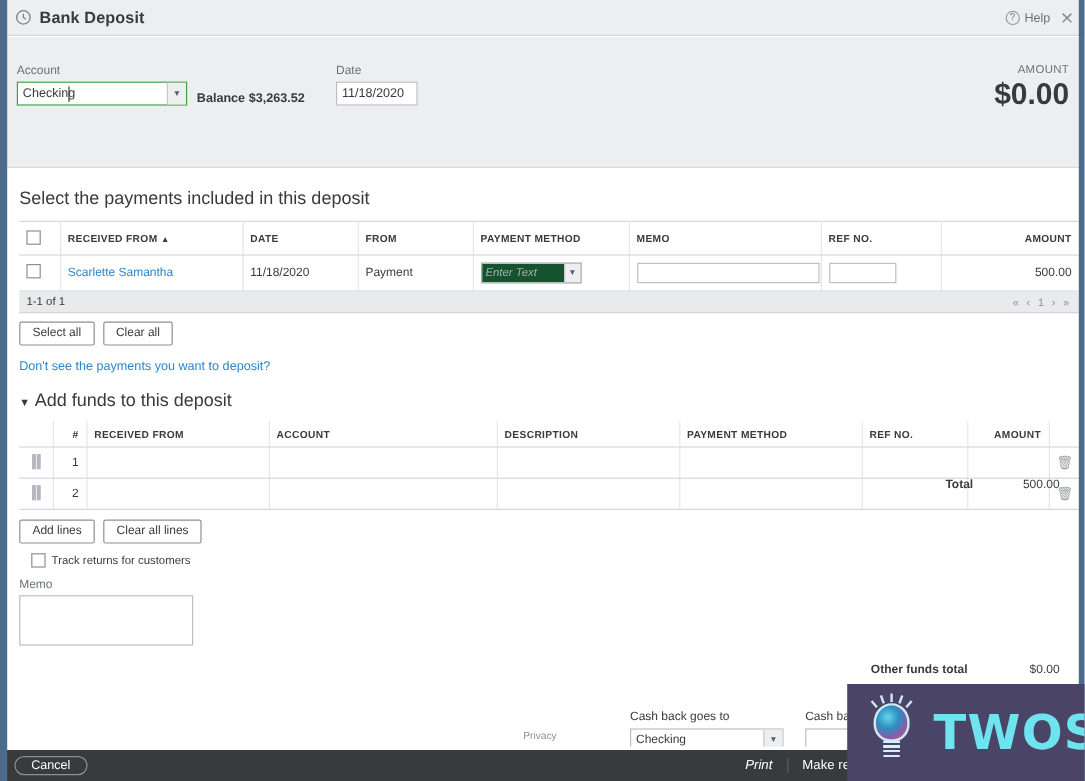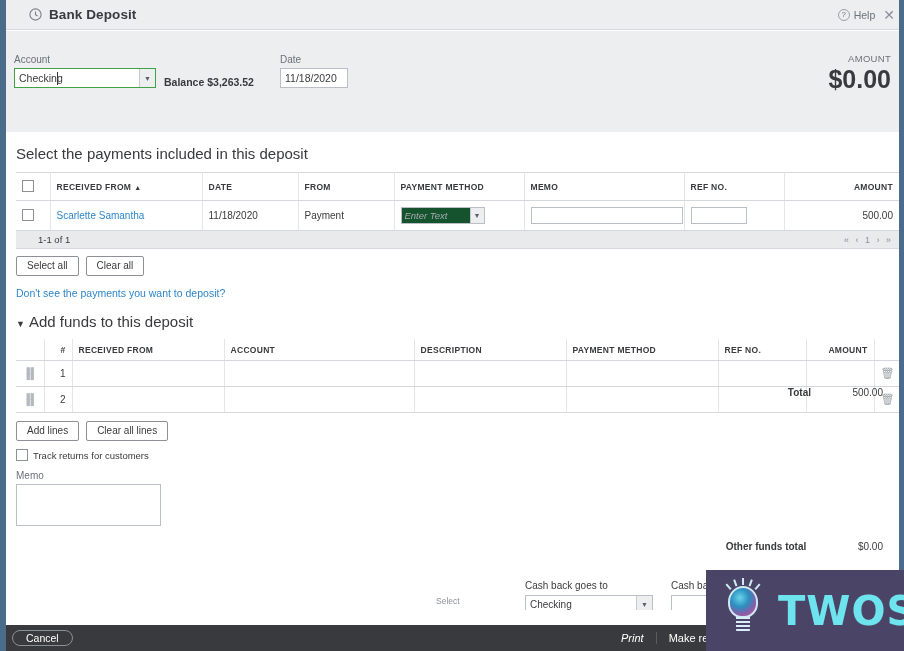--- a/index.html
+++ b/index.html
@@ -32,21 +32,21 @@
     background: #4a6b8a;
     z-index: 5;
   }
 
   
   .titlebar {
     position: absolute; left: 0; top: 0;
     width: 904px; height: 30px;
     background: #eceef0;
     border-bottom: 1px solid #d4d7dc;
-    display: flex; align-items: center; padding-left: 16px;
+    display: flex; align-items: center;
   }
   .titlebar .tb-icon {
     margin-left: 12px; margin-right: 7px;
     width: 14px; height: 14px;
     display: flex; align-items: center; justify-content: center;
     color: #6b7278;
   }
   .titlebar .tb-title {
     font-size: 13.5px; font-weight: bold; color: #393a3d;
     letter-spacing: 0.1px;
@@ -115,21 +115,21 @@
   .amount-label {
     font-size: 9.5px; color: #6b7278; letter-spacing: 0.3px;
   }
   .amount-value {
     font-size: 25px; font-weight: bold; color: #393a3d;
     line-height: 28px; margin-top: 1px;
   }
 
   
   .body-area {
-    position: absolute; left: 6px; top: 132px;
+    position: absolute; left: 6px; top: 144px;
     width: 893px; height: 478px;
     background: #fff; overflow: hidden;
   }
   .sec-head {
     font-size: 15px; color: #393a3d;
     padding: 13px 0 10px 10px;
     font-weight: normal;
   }
 
   
@@ -174,21 +174,21 @@
     padding: 0 3px; line-height: 15px;
   }
   .pm-cell .dd-btn { width: 14px; height: 15px; font-style: normal; }
 
   .pager-row {
     margin-left: 10px; width: 883px; height: 18px;
     background: #e8eaec; border-bottom: 1px solid #d4d7dc;
     display: flex; align-items: center;
     font-size: 9.5px; color: #393a3d;
   }
-  .pager-row .pg-left { padding-left: 22px; }
+  .pager-row .pg-left { padding-left: 6px; }
   .pager-row .pg-right {
     margin-left: auto; padding-right: 6px;
     color: #8a9099; font-size: 9px; letter-spacing: 2px;
   }
   .btn {
     border: 1px solid #8d9096; background: #fff;
     font-size: 10px; color: #393a3d;
     padding: 3px 10px; border-radius: 2px;
     display: inline-block; line-height: 12px;
   }
@@ -238,21 +238,21 @@
   .trash { color: #9aa0a6; font-size: 11px; }
 
   .ofunds-total {
     position: absolute; right: 16px; top: 409px;
     font-size: 10px; display: flex; justify-content: flex-end;
   }
   .ofunds-total .tlab { width: 110px; text-align: center; font-weight: bold; }
   .ofunds-total .tval { width: 62px; text-align: right; }
 
   .track-row {
-    margin-left: 10px; margin-top: 8px;
+    margin-left: 20px; margin-top: 8px;
     display: flex; align-items: center; gap: 5px;
     font-size: 9.5px; color: #393a3d;
   }
   .memo-block { margin-left: 10px; margin-top: 9px; }
   .memo-box {
     width: 145px; height: 42px; border: 1px solid #babec5; background: #fff;
   }
   .cashback-row {
     position: absolute; left: 519px; top: 448px;
     display: flex; gap: 18px;
@@ -571,21 +571,21 @@
             <span>▼</span>
           </span>
         </div>
       </div>
       <div class="cb-field">
         <div class="fld-label">Cash back amount</div>
         <div class="cb-amount"></div>
       </div>
     </div>
 
-    <div class="privacy">Select</div>
+    <div class="privacy">Privacy</div>
   </div>
 
   <div class="footer">
     <span class="cancel">Cancel</span>
     <div class="foot-right">
       <span class="foot-item">Print</span>
       <span class="foot-item">Make recurring</span>
     </div>
   </div>
 

